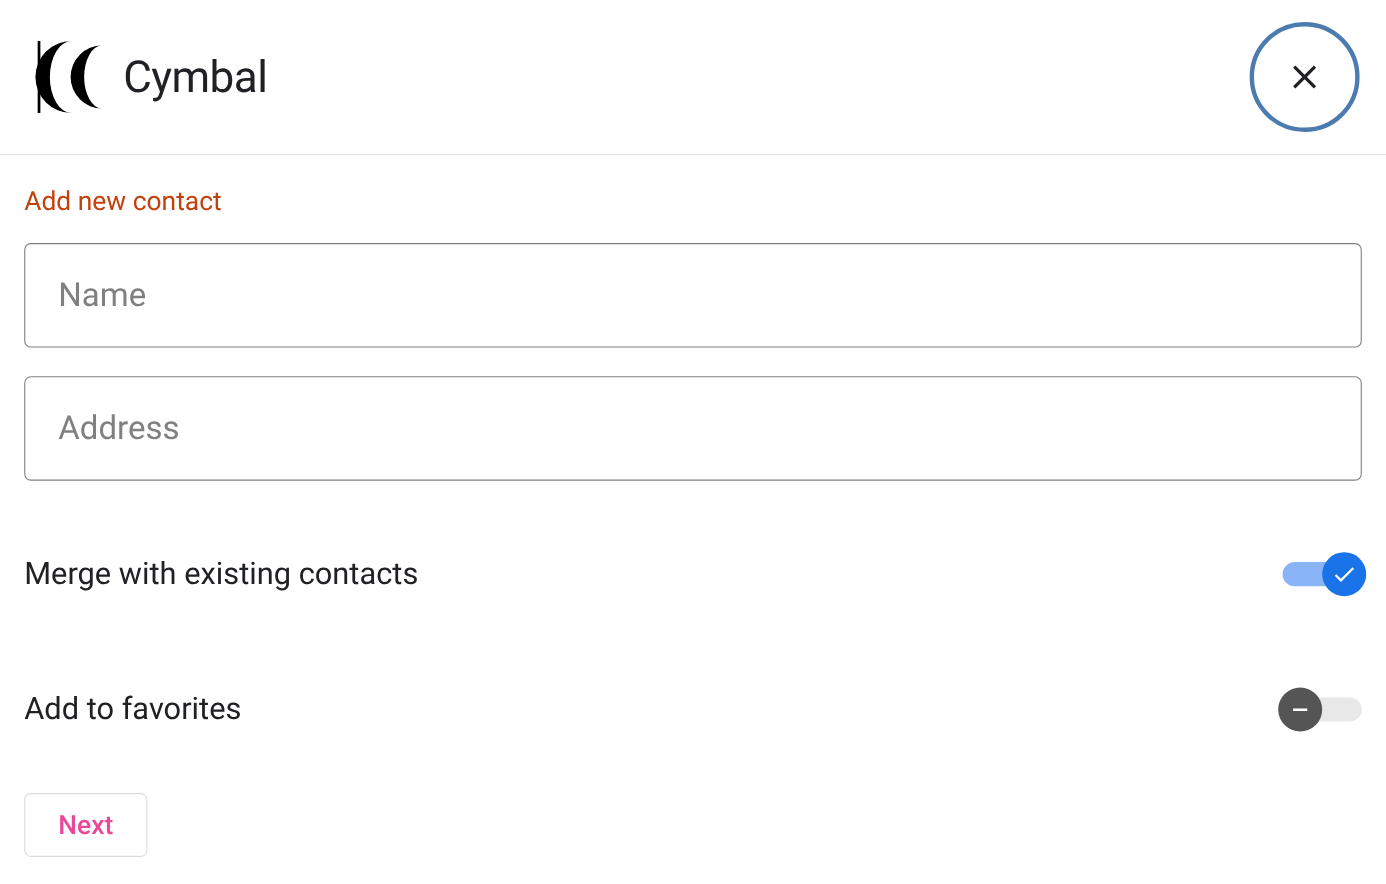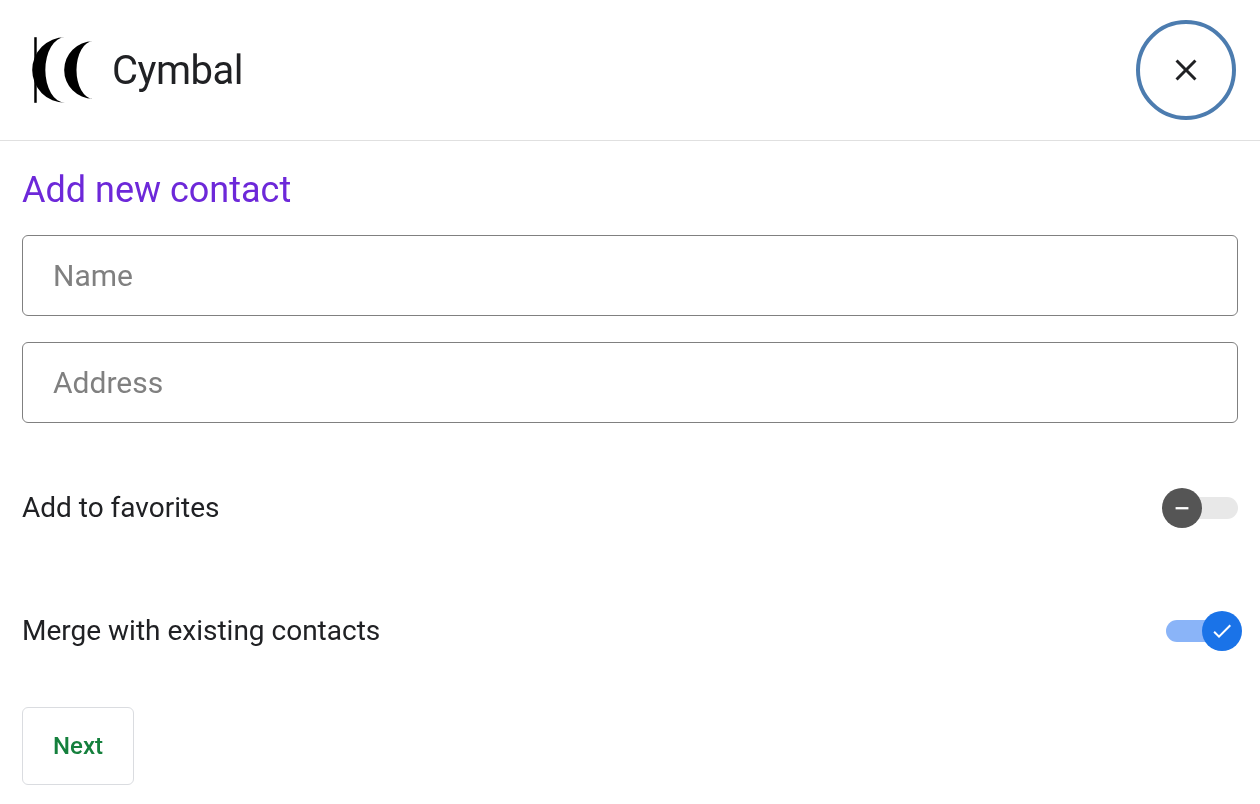--- a/index.html
+++ b/index.html
@@ -50,28 +50,28 @@
       cursor: pointer;
     }
     .close-btn svg {
       width: 36px;
       height: 36px;
     }
     .content {
       padding: 28px 22px;
     }
     .page-title {
-      font-size: 36px;
-      color: #6d28d9;
+      font-size: 24px;
+      color: #c2410c;
       font-weight: 400;
       margin-bottom: 24px;
     }
     .input-field {
       width: 100%;
-      height: 81px;
+      height: 95px;
       border: 1px solid #808080;
       border-radius: 6px;
       font-size: 30px;
       padding: 0 30px;
       color: #202124;
       font-family: inherit;
       margin-bottom: 26px;
     }
     .input-field::placeholder {
       color: #808080;
@@ -124,25 +124,25 @@
     }
     .toggle-on .toggle-thumb {
       right: -4px;
       background: #1a73e8;
     }
     .toggle-row + .toggle-row {
       margin-top: 90px;
     }
     .next-btn {
       margin-top: 60px;
-      padding: 24px 30px;
+      padding: 14px 30px;
       border: 1px solid #dadce0;
       border-radius: 6px;
       background: #fff;
-      color: #15803d;
+      color: #ec4899;
       font-size: 24px;
       font-weight: 500;
       cursor: pointer;
       font-family: inherit;
     }
   </style>
 </head>
 <body>
 
 <div class="header">
@@ -164,37 +164,37 @@
 </div>
 
 <div class="content">
   <div class="page-title">Add new contact</div>
 
   <input type="text" class="input-field" placeholder="Name" style="">
 
   <input type="text" class="input-field" placeholder="Address" style="">
 
   <div class="toggle-row">
+    <div class="toggle-label">Merge with existing contacts</div>
+    <div class="toggle toggle-on">
+      <div class="toggle-track"></div>
+      <div class="toggle-thumb">
+        <svg viewBox="0 0 24 24" width="24" height="24">
+          <path d="M9 16.17L4.83 12l-1.42 1.41L9 19 21 7l-1.41-1.41z" fill="#fff"></path>
+        </svg>
+      </div>
+    </div>
+  </div>
+
+  <div class="toggle-row">
     <div class="toggle-label">Add to favorites</div>
     <div class="toggle toggle-off">
       <div class="toggle-track"></div>
       <div class="toggle-thumb">
         <svg viewBox="0 0 24 24" width="22" height="22">
           <rect x="5" y="11" width="14" height="2.5" fill="#fff"></rect>
         </svg>
       </div>
     </div>
   </div>
 
-  <div class="toggle-row">
-    <div class="toggle-label">Merge with existing contacts</div>
-    <div class="toggle toggle-on">
-      <div class="toggle-track"></div>
-      <div class="toggle-thumb">
-        <svg viewBox="0 0 24 24" width="24" height="24">
-          <path d="M9 16.17L4.83 12l-1.42 1.41L9 19 21 7l-1.41-1.41z" fill="#fff"></path>
-        </svg>
-      </div>
-    </div>
-  </div>
-
   <button class="next-btn">Next</button>
 </div>
 
 </body></html>

